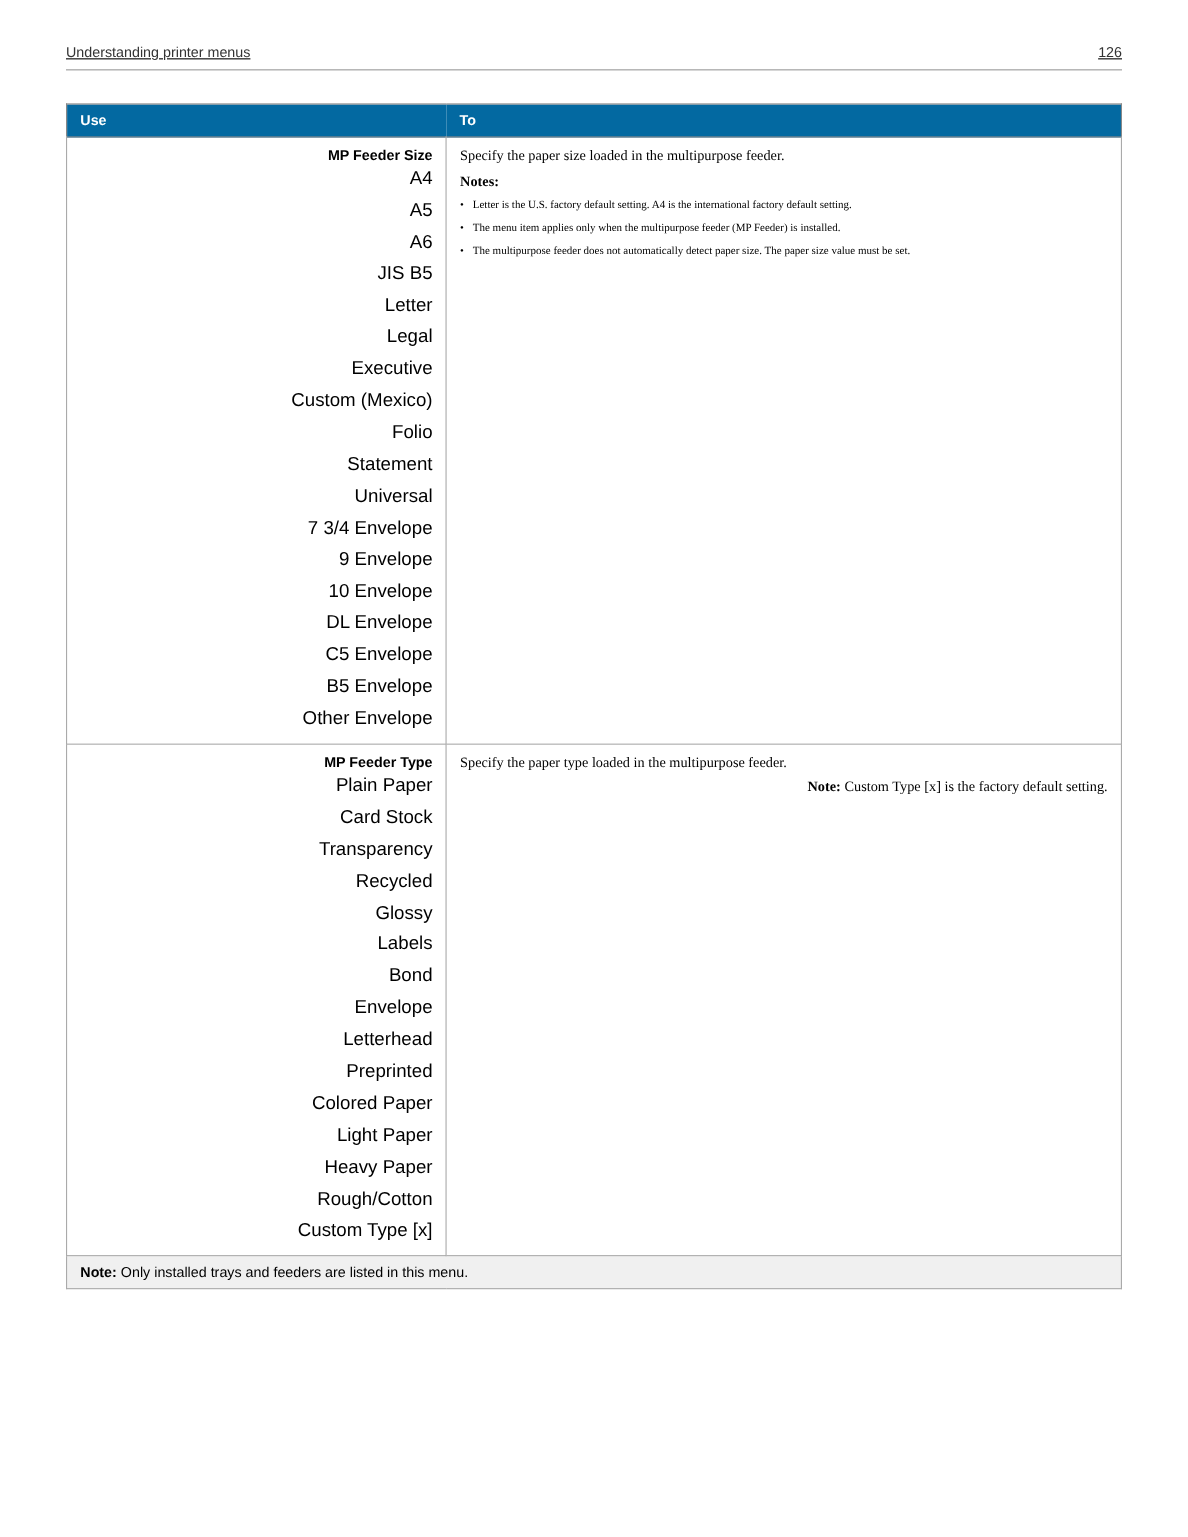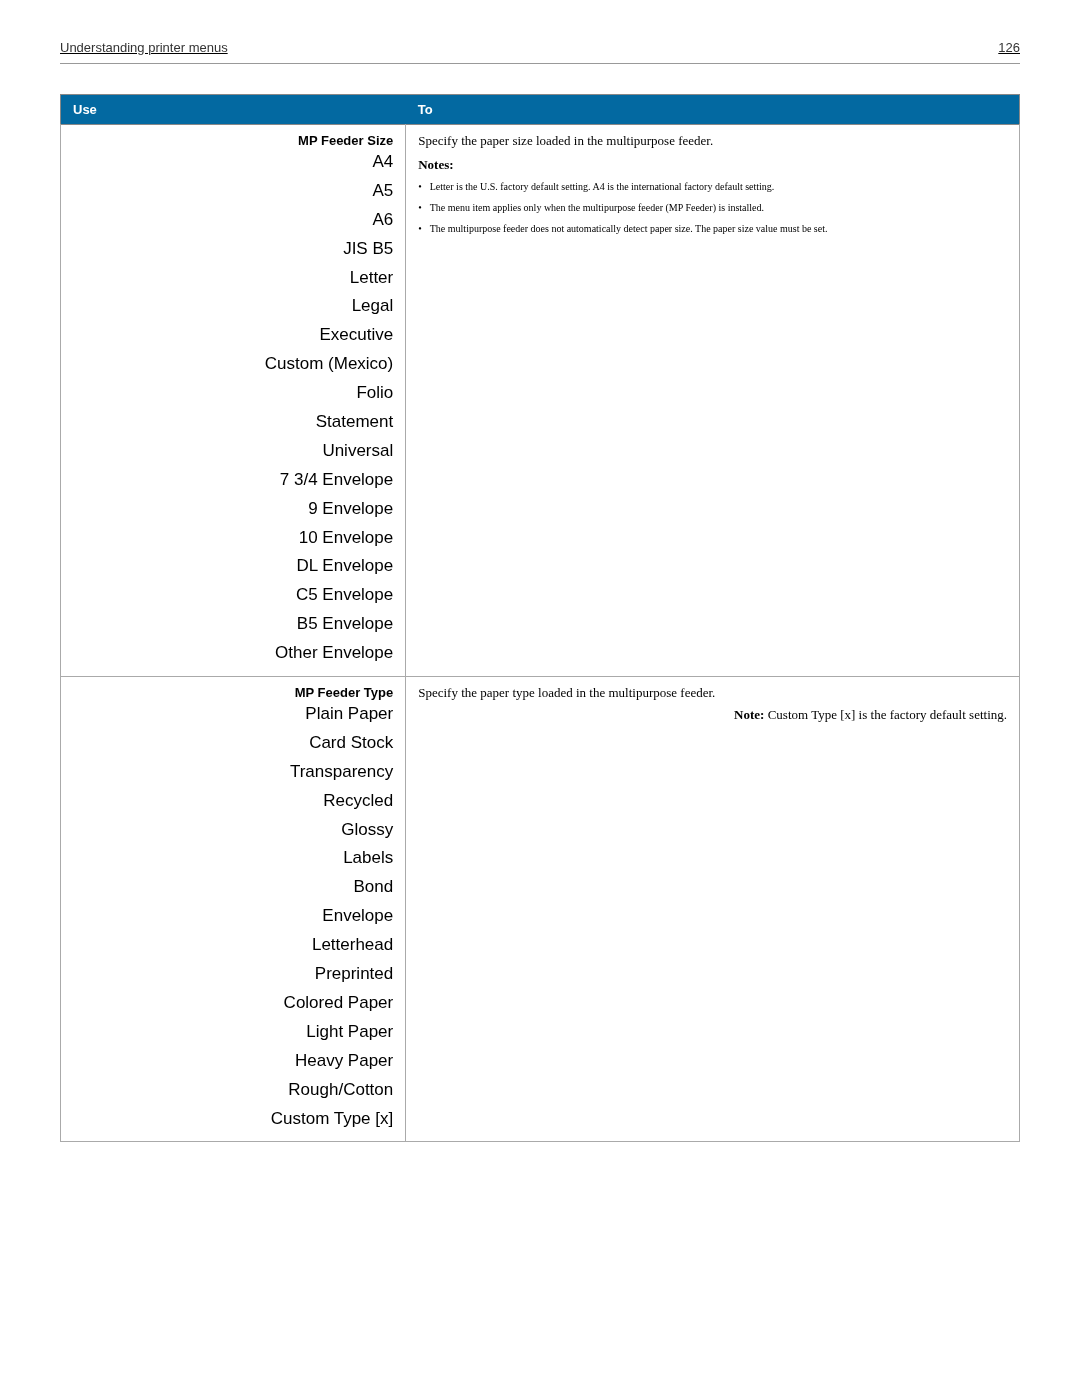--- a/index.html
+++ b/index.html
@@ -202,14 +202,20 @@
           </div>
       </td>
       <td class="col-to section-to-cell">
         <div>Specify the paper type loaded in the multipurpose feeder.</div>
         <div style="margin-top:6px;text-align:right;">
           <span class="note-label">Note: </span><span>Custom Type [x] is the factory default setting.</span>
         </div>
       </td>
     </tr>
 
+    <tr class="footer-note-row">
+      <td colspan="2">
+        <span class="note-label">Note:</span>
+        <span> Only installed trays and feeders are listed in this menu.</span>
+      </td>
+    </tr>
   </tbody>
 </table>
 
 </body></html>

